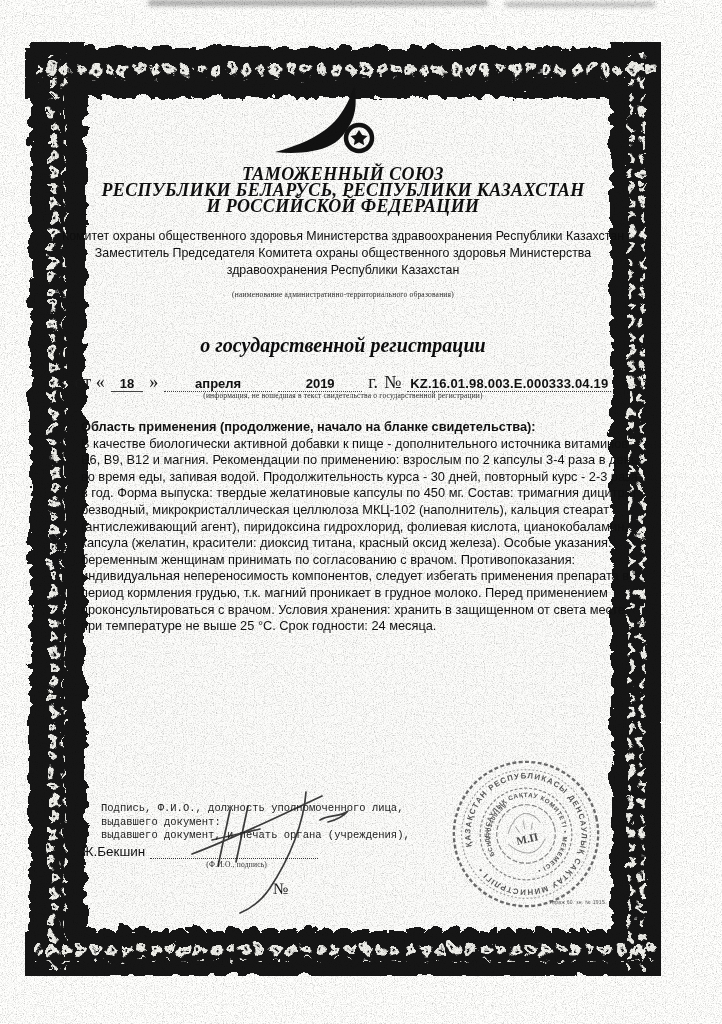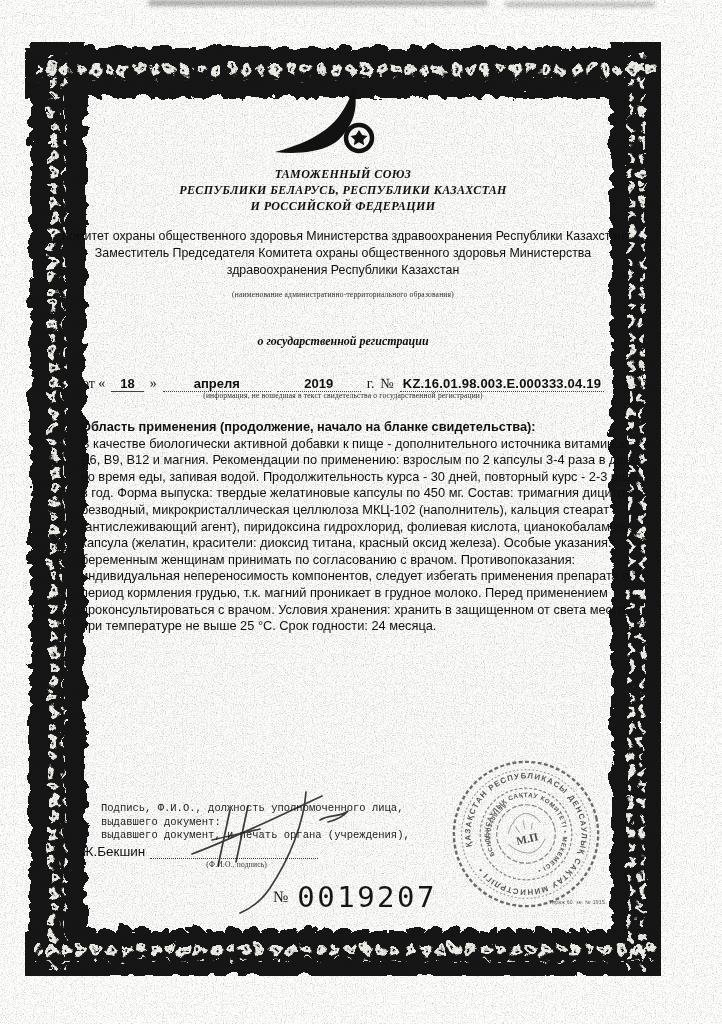--- a/index.html
+++ b/index.html
@@ -13,31 +13,31 @@
   .smudge.s2{left:505px;top:2px;width:150px;height:5px;opacity:.35;}
   .noise{position:absolute;left:0;top:0;pointer-events:none;mix-blend-mode:multiply;}
   
   .doc{position:absolute;left:25px;top:42px;width:636px;height:934px;background:#fcfcfa;}
   .frame{position:absolute;left:0;top:0;}
   .inner{position:absolute;left:0;top:0;width:636px;height:934px;}
   .ctr{text-align:center;width:100%;position:absolute;left:0;}
   
   .logo{position:absolute;left:248px;top:44px;width:104px;height:72px;}
   .union{top:124px;font-family:"Liberation Serif",serif;font-style:italic;font-weight:bold;
-         font-size:12px;line-height:16px;letter-spacing:.4px;color:#101010;}
+         font-size:18px;line-height:16px;letter-spacing:.4px;color:#101010;}
   .committee{top:186px;font-size:12.4px;line-height:17px;color:#0f0f0f;padding:0 28px;box-sizing:border-box;}
   .tiny-caption{font-family:"Liberation Serif",serif;font-size:7.5px;color:#2b2b2b;letter-spacing:.2px;}
   .territory{top:248px;}
   .title{top:258px;font-family:"Liberation Serif",serif;font-style:italic;font-weight:bold;
          font-size:27px;letter-spacing:1.2px;color:#0c0c0c;}
   .subtitle{top:292px;font-family:"Liberation Serif",serif;font-style:italic;font-weight:bold;
-            font-size:12px;color:#0c0c0c;}
+            font-size:20px;color:#0c0c0c;}
   
   .dateline{top:322px;display:flex;justify-content:center;align-items:baseline;gap:6px;position:absolute;width:100%;}
-  .dl-label{font-family:"Liberation Serif",serif;font-size:14px;color:#1a1a1a;text-align:center;}
+  .dl-label{font-family:"Liberation Serif",serif;font-size:18px;color:#1a1a1a;text-align:center;}
   .dl-val{font-weight:bold;font-size:13px;border-bottom:1px dotted #444;text-align:center;color:#101010;}
   .dl-day{padding:0 9px;border-bottom-style:solid;}
   .dl-month{min-width:108px;margin-top:12px;}
   .dl-year{min-width:84px;}
   .dl-number{padding:0 3px;letter-spacing:.2px;}
   .infocap{top:349px;}
   
   .bodytext{position:absolute;left:56px;top:377px;width:560px;font-size:12.8px;line-height:16.6px;color:#111;}
   .bodytext b{font-weight:bold;}
   
@@ -190,21 +190,20 @@
           <textPath href="#innerArc">ДЕНСАУЛЫҚ САҚТАУ КОМИТЕТІ • МЕКЕМЕСІ •</textPath>
         </text>
         <text font-family="Liberation Sans,sans-serif" font-size="6.2" font-weight="bold" fill="#3d3d3d" letter-spacing=".5">
           <textPath href="#binArc">БСН 170340019968</textPath>
         </text>
         <text x="80" y="89" text-anchor="middle" font-family="Liberation Serif,serif" font-size="11.5" font-weight="bold" fill="#333">М.П</text>
       </svg>
 
       <div class="serial">
         <span class="serial-label">№</span>
-        <span class="serial-number">0019207</span>
       </div>
 
       <div class="printmark">Тираж 60. зн. № 1915.</div>
 
     </div>
   </div>
 
   <svg class="noise" width="722" height="1024" aria-hidden="true">
     <filter id="speck">
       <feTurbulence type="fractalNoise" baseFrequency="0.9" numOctaves="2" seed="11"></feTurbulence>

